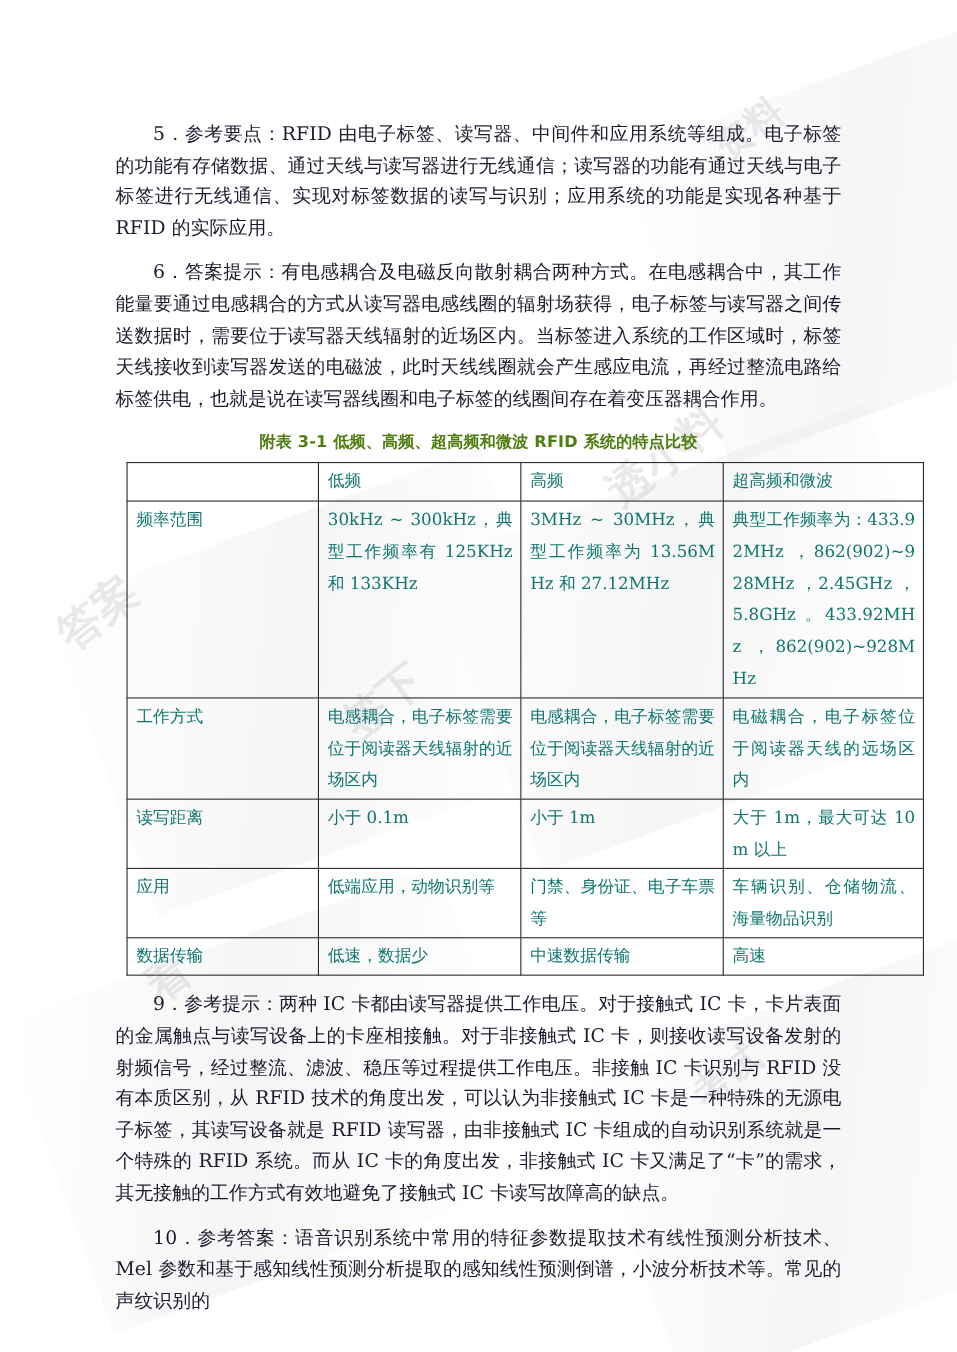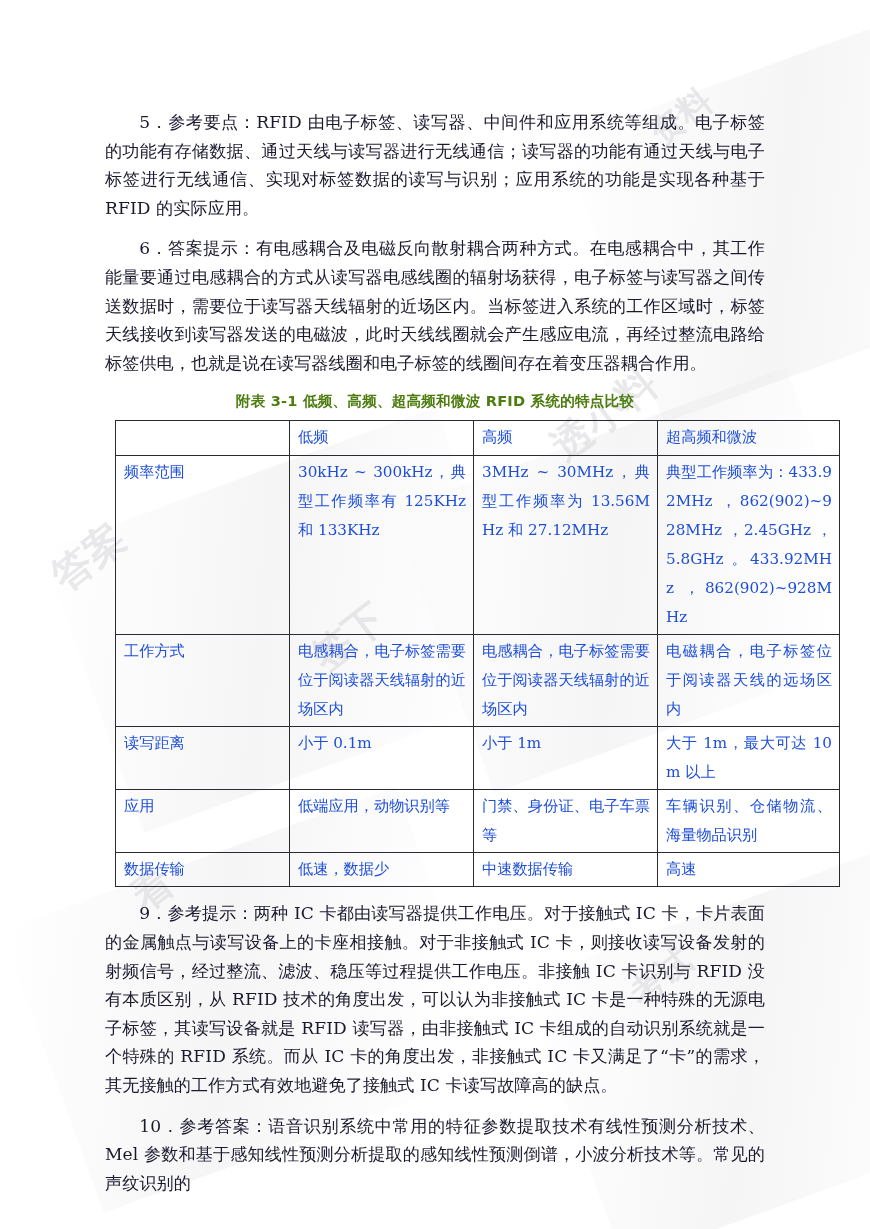--- a/index.html
+++ b/index.html
@@ -87,21 +87,21 @@
     margin: 0 0 0 22px;
     width: 660px;
   }
 
   table.cmp {
     border-collapse: collapse;
     width: 660px;
     table-layout: fixed;
     font-size: 15.2px;
     line-height: 29px;
-    color: #1d4ed8;
+    color: #0f766e;
   }
   table.cmp td {
     border: 1px solid #2a2a33;
     padding: 2px 7px 2px 8px;
     vertical-align: top;
     text-align: justify;
     text-justify: inter-ideograph;
     word-break: break-all;
   }
   table.cmp td.label { width: 158px; }

